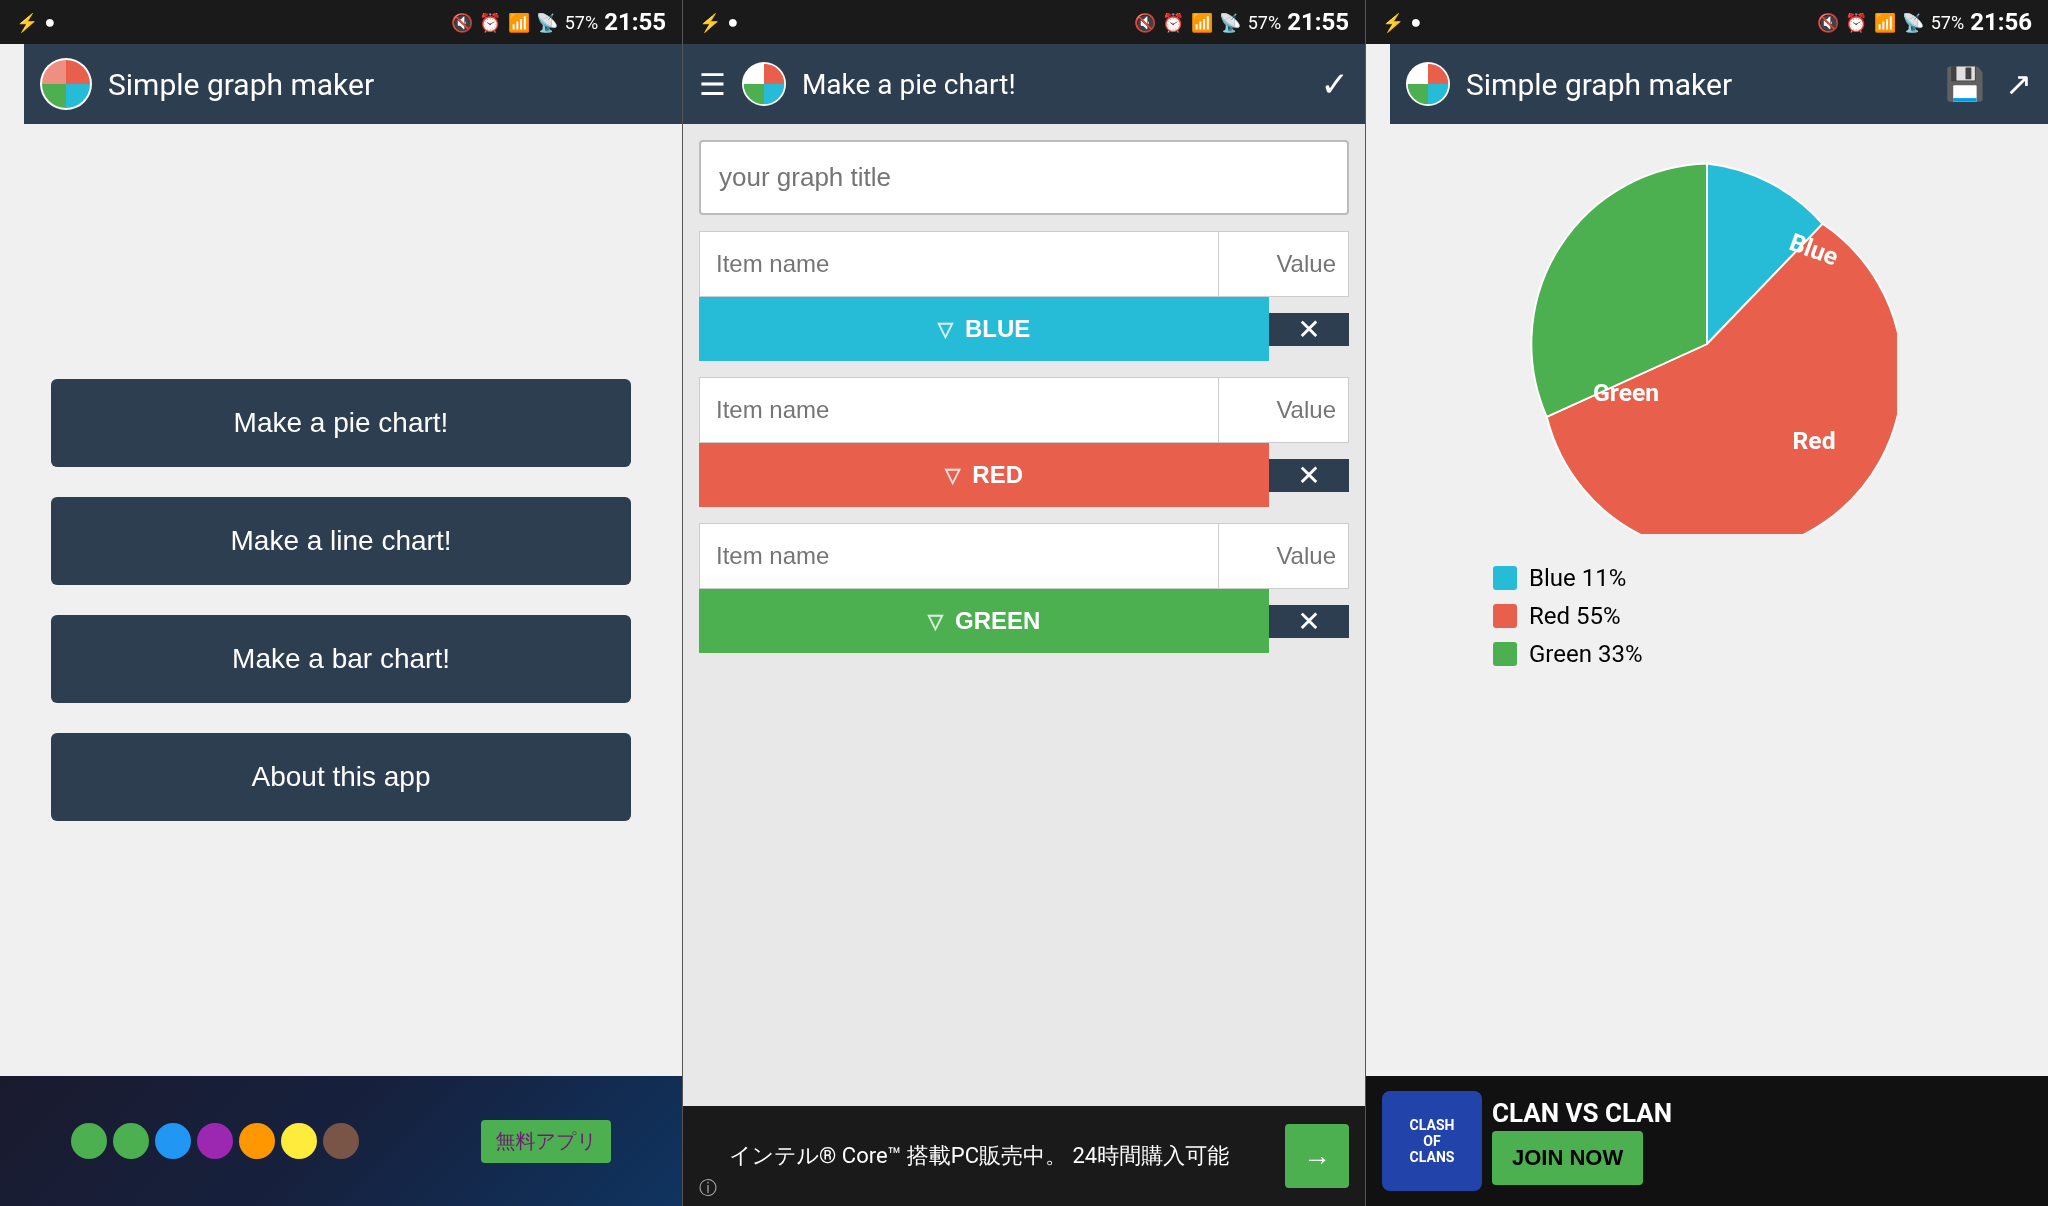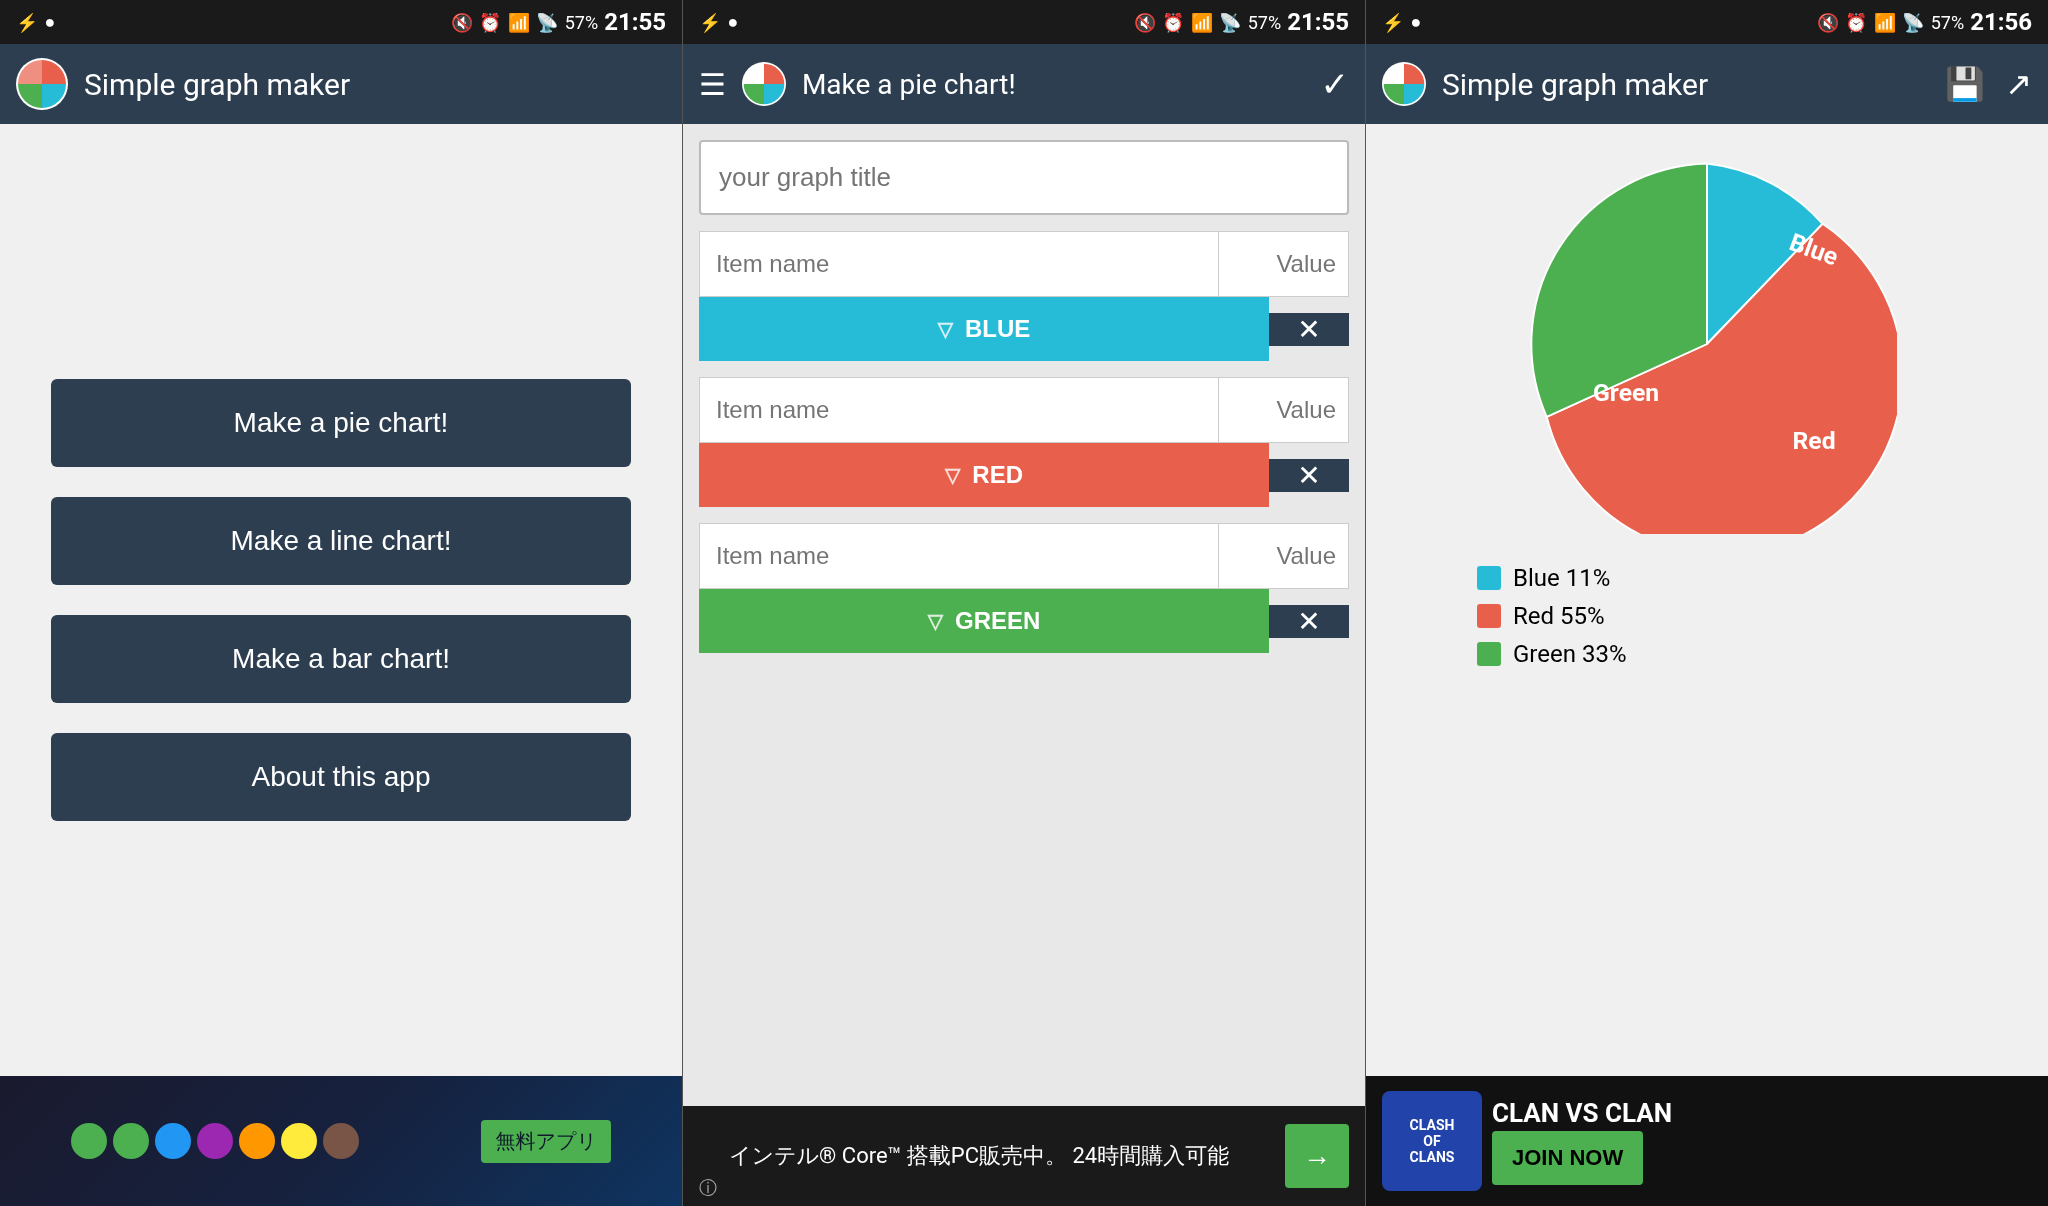--- a/index.html
+++ b/index.html
@@ -45,20 +45,21 @@
     
     .app-bar {
       background: #2c3e50;
       color: #fff;
       display: flex;
       align-items: center;
       padding: 0 16px;
       height: 80px;
       flex-shrink: 0;
       gap: 16px;
+      margin-left: 24px;
     }
     .app-bar .app-icon {
       width: 52px;
       height: 52px;
       flex-shrink: 0;
     }
     .app-bar .app-title {
       font-size: 30px;
       font-weight: 400;
       flex: 1;
@@ -120,21 +121,21 @@
       gap: 6px;
       flex-wrap: wrap;
     }
     .gem {
       width: 36px;
       height: 36px;
       border-radius: 50%;
     }
     .free-app-badge {
       background: #4caf50;
-      color: #0f172a;
+      color: #701a75;
       padding: 8px 14px;
       border-radius: 4px;
       font-size: 20px;
       white-space: nowrap;
     }
 
     
     .panel2-app-bar {
       background: #2c3e50;
       color: #fff;
@@ -312,20 +313,21 @@
       display: flex;
       flex-direction: column;
       gap: 10px;
       margin-top: 10px;
     }
     .legend-item {
       display: flex;
       align-items: center;
       gap: 12px;
       font-size: 24px;
+      margin-left: 16px;
     }
     .legend-dot {
       width: 24px;
       height: 24px;
       border-radius: 3px;
       flex-shrink: 0;
     }
     .ad-banner3 {
       width: 100%;
       height: 130px;

